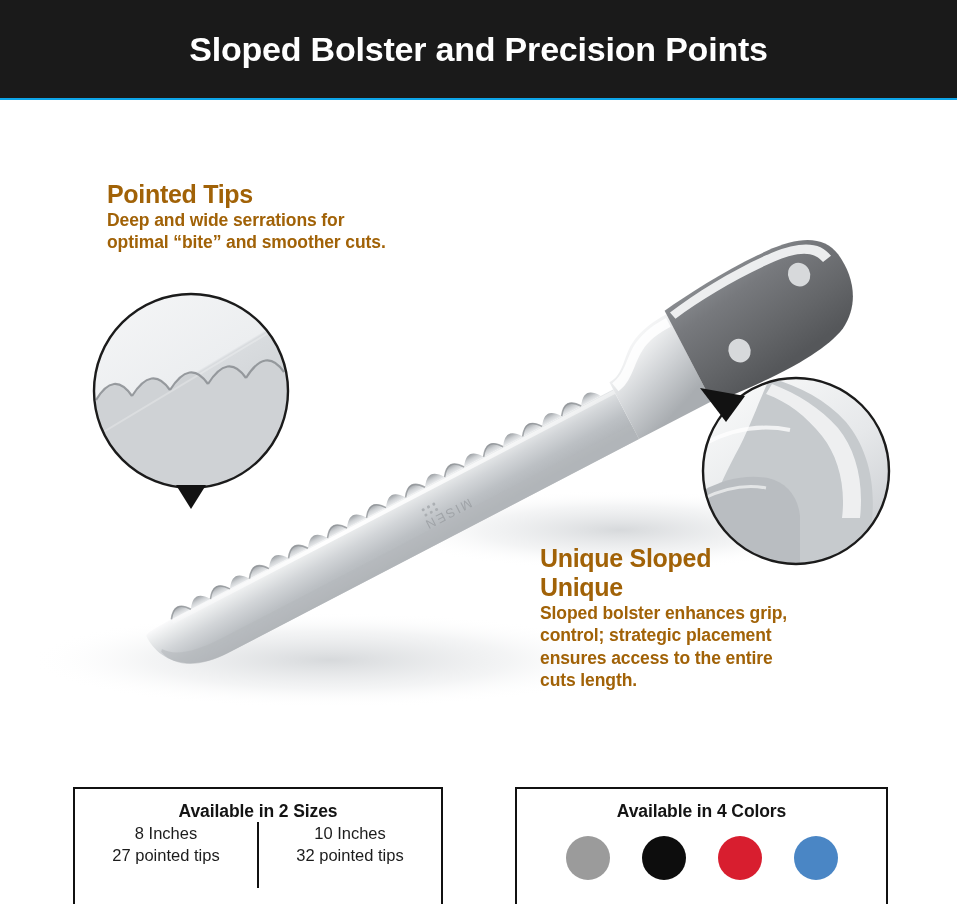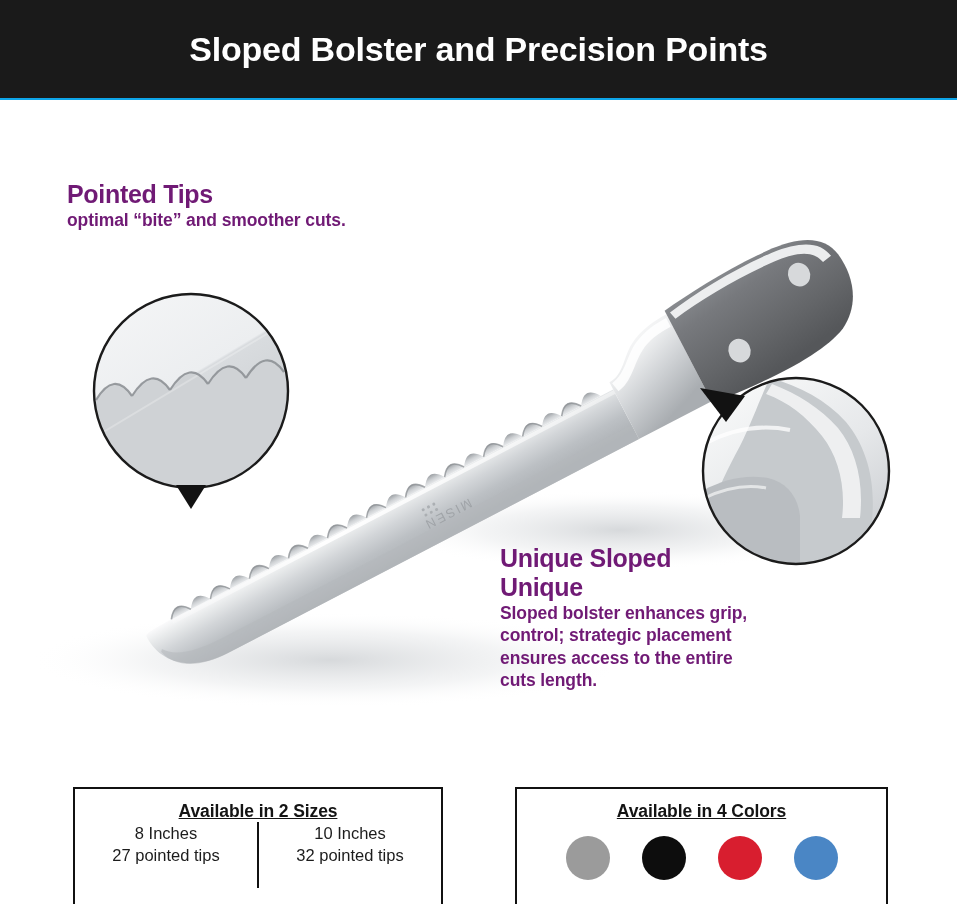--- a/index.html
+++ b/index.html
@@ -50,21 +50,22 @@
     top: 100px;
     width: 957px;
     height: 700px;
     pointer-events: none;
   }
   #knife-svg { display: block; }
 
   
   .callout {
     position: absolute;
-    color: #701a75;
+    color: #a16207;
+    margin-left: 40px;
   }
   .callout-heading {
     font-size: 25px;
     font-weight: bold;
     line-height: 1.12;
     margin: 0 0 1px 0;
     letter-spacing: -0.3px;
   }
   .callout-body {
     font-size: 17.5px;
@@ -103,21 +104,20 @@
     top: 787px;
     width: 373px;
     height: 125px;
   }
   .box-title {
     font-size: 17.5px;
     font-weight: bold;
     color: #141414;
     margin: 12px 0 0 0;
     letter-spacing: -0.1px;
-    text-decoration: underline;
   }
 
   
   #sizes-columns {
     display: flex;
     align-items: stretch;
   }
   .size-col {
     flex: 1 1 50%;
     font-size: 16.5px;
@@ -329,20 +329,21 @@
           <path d="M 704 344 C 730 330, 760 324, 790 330" stroke="#ffffff" stroke-width="4" fill="none" opacity="0.75"></path>
         </g>
         <circle cx="796" cy="371" r="93" fill="none" stroke="#1b1b1b" stroke-width="2.4"></circle>
         <polygon points="700,288 745,296 726,322" fill="#121212"></polygon>
       </g>
     </svg>
   </div>
 
   <div class="callout" id="callout-pointed-tips">
     <p class="callout-heading">Pointed Tips</p>
+    <p class="callout-body">Deep and wide serrations for</p>
     <p class="callout-body">optimal “bite” and smoother cuts.</p>
   </div>
 
   <div class="callout" id="callout-sloped-bolster">
     <p class="callout-heading">Unique Sloped</p>
     <p class="callout-heading">Unique</p>
     <p class="callout-body">Sloped bolster enhances grip,</p>
     <p class="callout-body">control; strategic placement</p>
     <p class="callout-body">ensures access to the entire</p>
     <p class="callout-body">cuts length.</p>

